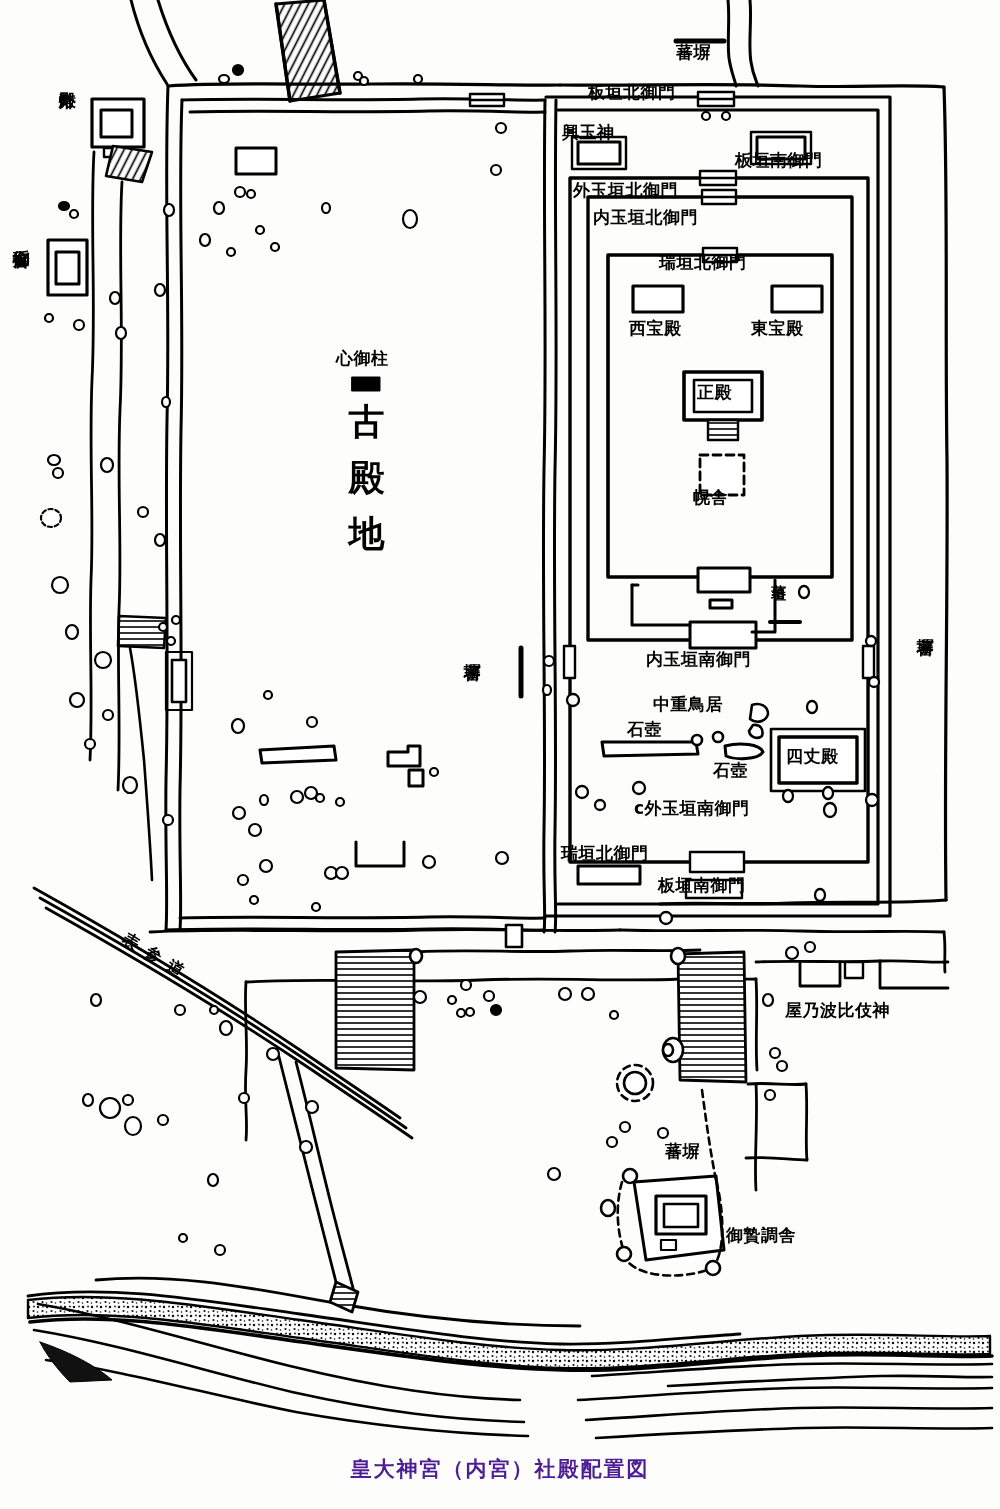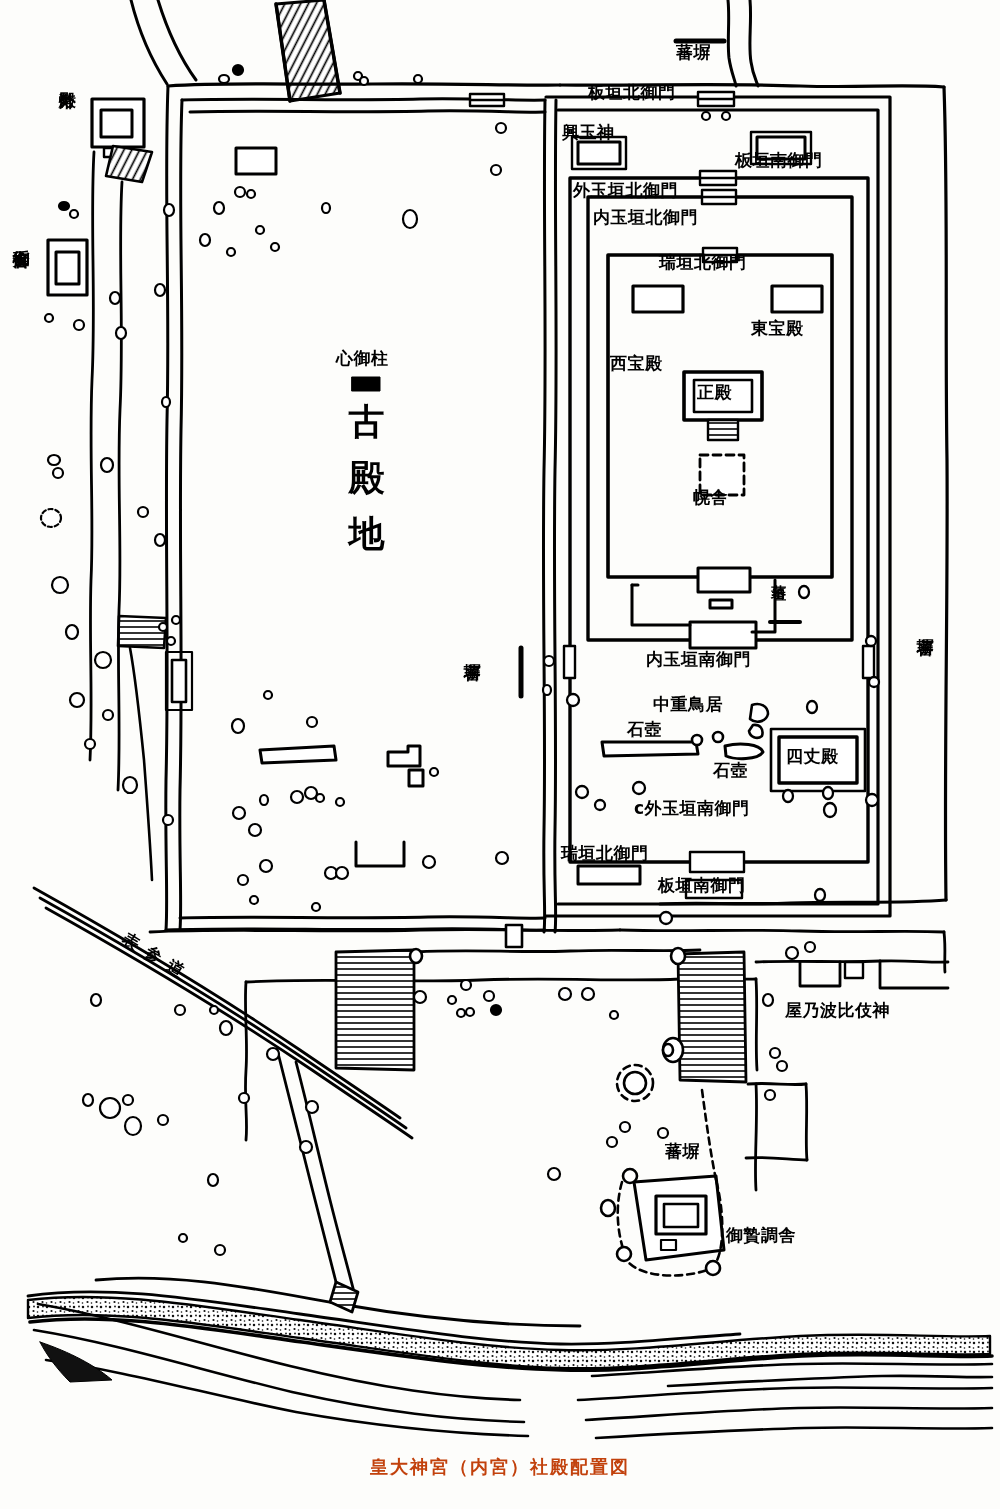--- a/index.html
+++ b/index.html
@@ -33,24 +33,24 @@
     white-space:nowrap;
     line-height:1.05;
   }
   .diag{transform:rotate(31deg);transform-origin:left top;letter-spacing:9px;}
   .caption{
     position:absolute;
     left:0;
     top:1455px;
     width:1000px;
     text-align:center;
-    font-size:18px;
+    font-size:21px;
     font-weight:700;
     letter-spacing:2px;
-    color:#c2410c;
+    color:#4c1d95;
   }
   .koden{
     position:absolute;
     font-size:36px;
     font-weight:700;
     letter-spacing:1px;
     line-height:1.55;
     text-align:center;
   }
 </style>
@@ -540,21 +540,21 @@
   <div class="lbl vert" style="left:770px;top:573px;font-size:15px;">蕃垣</div>
   <div class="lbl" style="left:665px;top:1143px;">蕃塀</div>
 
   <div class="lbl" style="left:588px;top:84px;">板垣北御門</div>
   <div class="lbl" style="left:562px;top:124px;">興玉神</div>
   <div class="lbl" style="left:735px;top:152px;">板垣南御門</div>
   <div class="lbl" style="left:573px;top:182px;">外玉垣北御門</div>
   <div class="lbl" style="left:593px;top:209px;">内玉垣北御門</div>
   <div class="lbl" style="left:659px;top:254px;">瑞垣北御門</div>
 
-  <div class="lbl" style="left:610px;top:320px;margin-top:35px;">西宝殿</div>
+  <div class="lbl" style="left:629px;top:320px;">西宝殿</div>
   <div class="lbl" style="left:751px;top:320px;">東宝殿</div>
   <div class="lbl lg" style="left:697px;top:384px;">正殿</div>
   <div class="lbl" style="left:693px;top:489px;">幌舎</div>
 
   <div class="lbl" style="left:646px;top:651px;">内玉垣南御門</div>
   <div class="lbl" style="left:653px;top:696px;">中重鳥居</div>
   <div class="lbl" style="left:627px;top:721px;">石壺</div>
   <div class="lbl" style="left:713px;top:762px;">石壺</div>
   <div class="lbl lg" style="left:786px;top:748px;">四丈殿</div>
   <div class="lbl" style="left:634px;top:800px;">c外玉垣南御門</div>

